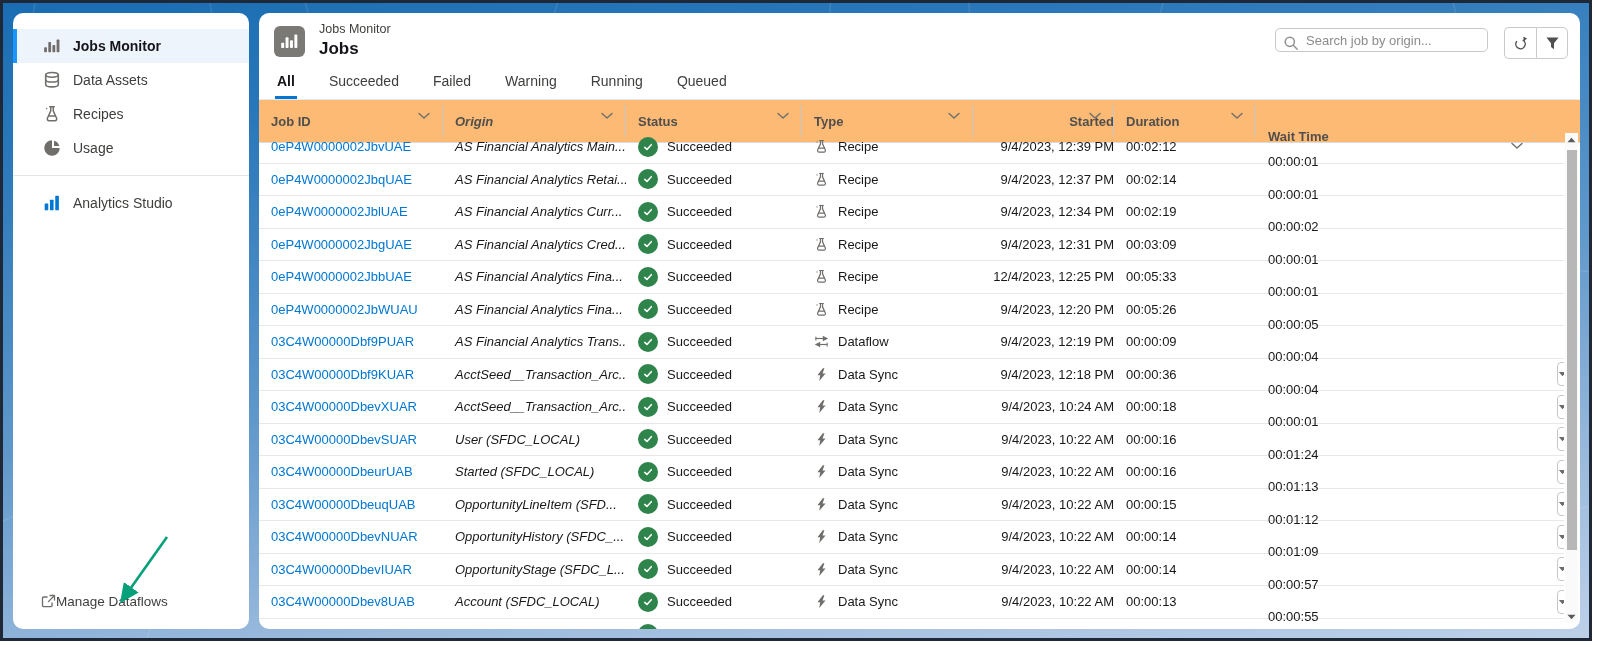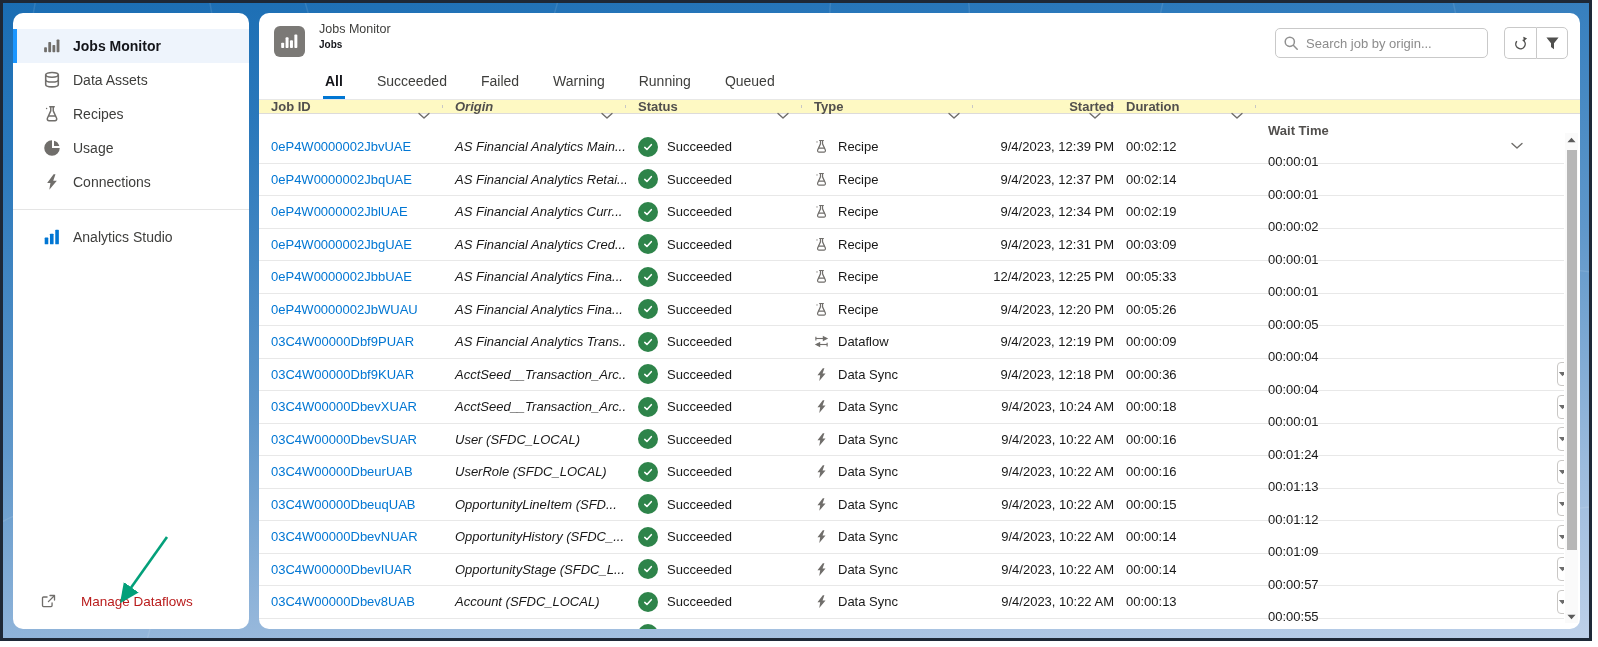--- a/index.html
+++ b/index.html
@@ -18,53 +18,53 @@
   .side-nav.secondary{padding-top:0;}
   .side-item{position:relative;display:flex;align-items:center;gap:12px;height:34px;padding-left:30px;
     font-size:14px;color:#3e3e3c;cursor:pointer;}
   .side-item .side-icon{width:18px;height:18px;display:inline-flex;color:#706e6b;flex:none;}
   .side-item .side-icon svg{width:100%;height:100%;}
   .side-item.selected{background:#eef4fc;font-weight:bold;color:#14151a;}
   .side-item.selected::before{content:"";position:absolute;left:0;top:0;bottom:0;width:4px;
     background:var(--nav-selected-bar);}
   .side-icon[data-name="analytics-icon"]{color:var(--accent);}
   .side-divider{border-top:1px solid #e5e5e5;margin:10px 0;}
-  .side-footer{position:absolute;left:28px;bottom:20px;display:flex;align-items:center;gap:25px;
-    font-size:13.5px;color:#b91c1c;cursor:pointer;}
+  .side-footer{position:absolute;left:28px;bottom:20px;display:flex;align-items:center;gap:0;
+    font-size:13.5px;color:#404040;cursor:pointer;}
   .side-footer .side-icon{width:15px;height:15px;color:#706e6b;display:inline-flex;}
   .side-footer .side-icon svg{width:100%;height:100%;}
   .annotation-arrow{position:absolute;left:94px;top:512px;color:var(--annotation-arrow);}
 
   
   .main{position:absolute;left:256px;top:10px;right:9px;bottom:9px;background:#fff;border-radius:10px;overflow:hidden;}
   .main-header{position:relative;height:50px;}
   .obj-icon{position:absolute;left:15px;top:13px;width:31px;height:31px;border-radius:6px;background:#7b7976;
     color:#fff;display:flex;align-items:center;justify-content:center;}
   .obj-icon svg{width:19px;height:19px;}
   .title-block{position:absolute;left:60px;top:9px;}
   .context-label{font-size:12.5px;color:#3e3e3c;}
-  .page-title{font-size:10px;font-weight:bold;color:#14151a;margin-top:3px;}
-  .search-wrap{position:absolute;top:15px;right:92px;width:213px;height:30px;}
+  .page-title{font-size:17px;font-weight:bold;color:#14151a;margin-top:3px;}
+  .search-wrap{position:absolute;top:15px;right:92px;width:213px;height:24px;}
   .search-input{width:100%;height:100%;border:1px solid #c9c9c9;border-radius:5px;padding:0 8px 0 30px;
     font-size:13px;color:#444;font-family:inherit;outline:none;}
   .search-input::placeholder{color:#8c8c8c;}
   .search-icon{position:absolute;left:8px;top:7px;width:16px;height:16px;color:#919191;}
   .btn-group{position:absolute;top:14px;right:12px;display:flex;}
   .icon-btn{width:32px;height:32px;background:#fff;border:1px solid #c9c9c9;display:flex;align-items:center;
     justify-content:center;cursor:pointer;padding:0;}
   .icon-btn.first{border-radius:5px 0 0 5px;border-right:none;}
   .icon-btn.last{border-radius:0 5px 5px 0;}
   .icon-btn svg{width:15px;height:15px;color:#50504e;}
 
   .tab-bar{display:flex;gap:30px;padding-left:16px;height:36px;align-items:flex-end;}
   .tab{padding:0 2px 7px;font-size:14px;color:#3e3e3c;cursor:pointer;border-bottom:3px solid transparent;}
-  .tab.active{font-weight:bold;color:#14151a;border-bottom-color:var(--accent);margin-left:48px;}
+  .tab.active{font-weight:bold;color:#14151a;border-bottom-color:var(--accent);}
 
   
-  .thead{display:flex;height:15px;background:#fef9c3;border-top:1px solid #e8e8e6;border-bottom:1px solid #dddbda;}
+  .thead{display:flex;height:44px;background:#fdba74;border-top:1px solid #e8e8e6;border-bottom:1px solid #dddbda;}
   .th{position:relative;display:flex;align-items:center;padding-left:12px;font-size:13px;font-weight:bold;
     color:#514f4d;cursor:pointer;}
   .th::after{content:"";position:absolute;right:0;top:5px;bottom:5px;width:1px;background:#c9c7c5;}
   .th .chev{position:absolute;right:13px;top:12px;width:12px;height:8px;color:#706e6b;display:inline-flex;}
   .th .chev svg{width:100%;height:100%;}
   .th.action{flex:1;cursor:default;}
   .th.action::after{display:none;}
   .thead>.th:nth-child(1),.row>.td:nth-child(1){width:184px;}
   .thead>.th:nth-child(2),.row>.td:nth-child(2){width:183px;font-style:italic;}
   .thead>.th:nth-child(3),.row>.td:nth-child(3){width:176px;align-items:center;}
@@ -146,28 +146,20 @@
   </div>
         <div class="side-item" data-name="sidebar-item-usage">
     <span class="side-icon" data-name="pie-icon">
             <svg viewBox="0 0 16 16" fill="currentColor">
               <path d="M8 8V1.1A6.9 6.9 0 1 0 14.9 8z"></path>
               <path d="M9.8 1.5a6.6 6.6 0 0 1 4.7 4.7L9.8 6.2z"></path>
             </svg>
           </span>
     <span class="side-label" data-name="sidebar-item-label">Usage</span>
   </div>
-        <div class="side-item" data-name="sidebar-item-connections">
-    <span class="side-icon" data-name="lightning-icon">
-            <svg viewBox="0 0 16 16" fill="currentColor">
-              <path d="M9.4 1.2 3.7 8.9h2.9l-1 5.9 6.7-7.9H9.1l2-5.7z"></path>
-            </svg>
-          </span>
-    <span class="side-label" data-name="sidebar-item-label">Connections</span>
-  </div>
       </nav>
     <div class="side-divider" data-name="sidebar-divider"></div>
     <nav class="side-nav secondary" id="side-nav-2" data-name="sidebar-secondary-nav">
         <div class="side-item" data-name="sidebar-item-analytics-studio">
     <span class="side-icon" data-name="analytics-icon">
             <svg viewBox="0 0 16 16" fill="currentColor">
               <rect x="1.5" y="8.5" width="3.2" height="6" rx="0.6"></rect>
               <rect x="6.2" y="5" width="3.2" height="9.5" rx="0.6"></rect>
               <rect x="10.9" y="1.5" width="3.2" height="13" rx="0.6"></rect>
             </svg>
@@ -632,21 +624,21 @@
                 <polygon points="1,0.8 9,0.8 5,5.4" fill="currentColor"></polygon>
               </svg>
             </button>
     </div>
   </div>
         <div class="row" data-name="table-row">
     <div class="td job" data-name="job-id-cell">
             <a class="job-link" data-name="job-id-link">03C4W00000DbeurUAB</a>
           </div>
     <div class="td origin" data-name="origin-cell">
-            <span class="origin-text">UserRole (SFDC_LOCAL)</span>
+            <span class="origin-text">Started (SFDC_LOCAL)</span>
           </div>
     <div class="td status" data-name="status-cell">
       <span class="status-dot" data-name="status-success-icon">
               <svg viewBox="0 0 16 16" fill="none" stroke="currentColor" stroke-width="2.1" stroke-linecap="round" stroke-linejoin="round">
                 <path d="M3.7 8.6l2.9 2.7 5.8-6.4"></path>
               </svg>
             </span>
       <span class="status-label" data-name="status-label">Succeeded</span>
     </div>
     <div class="td type" data-name="type-cell">

